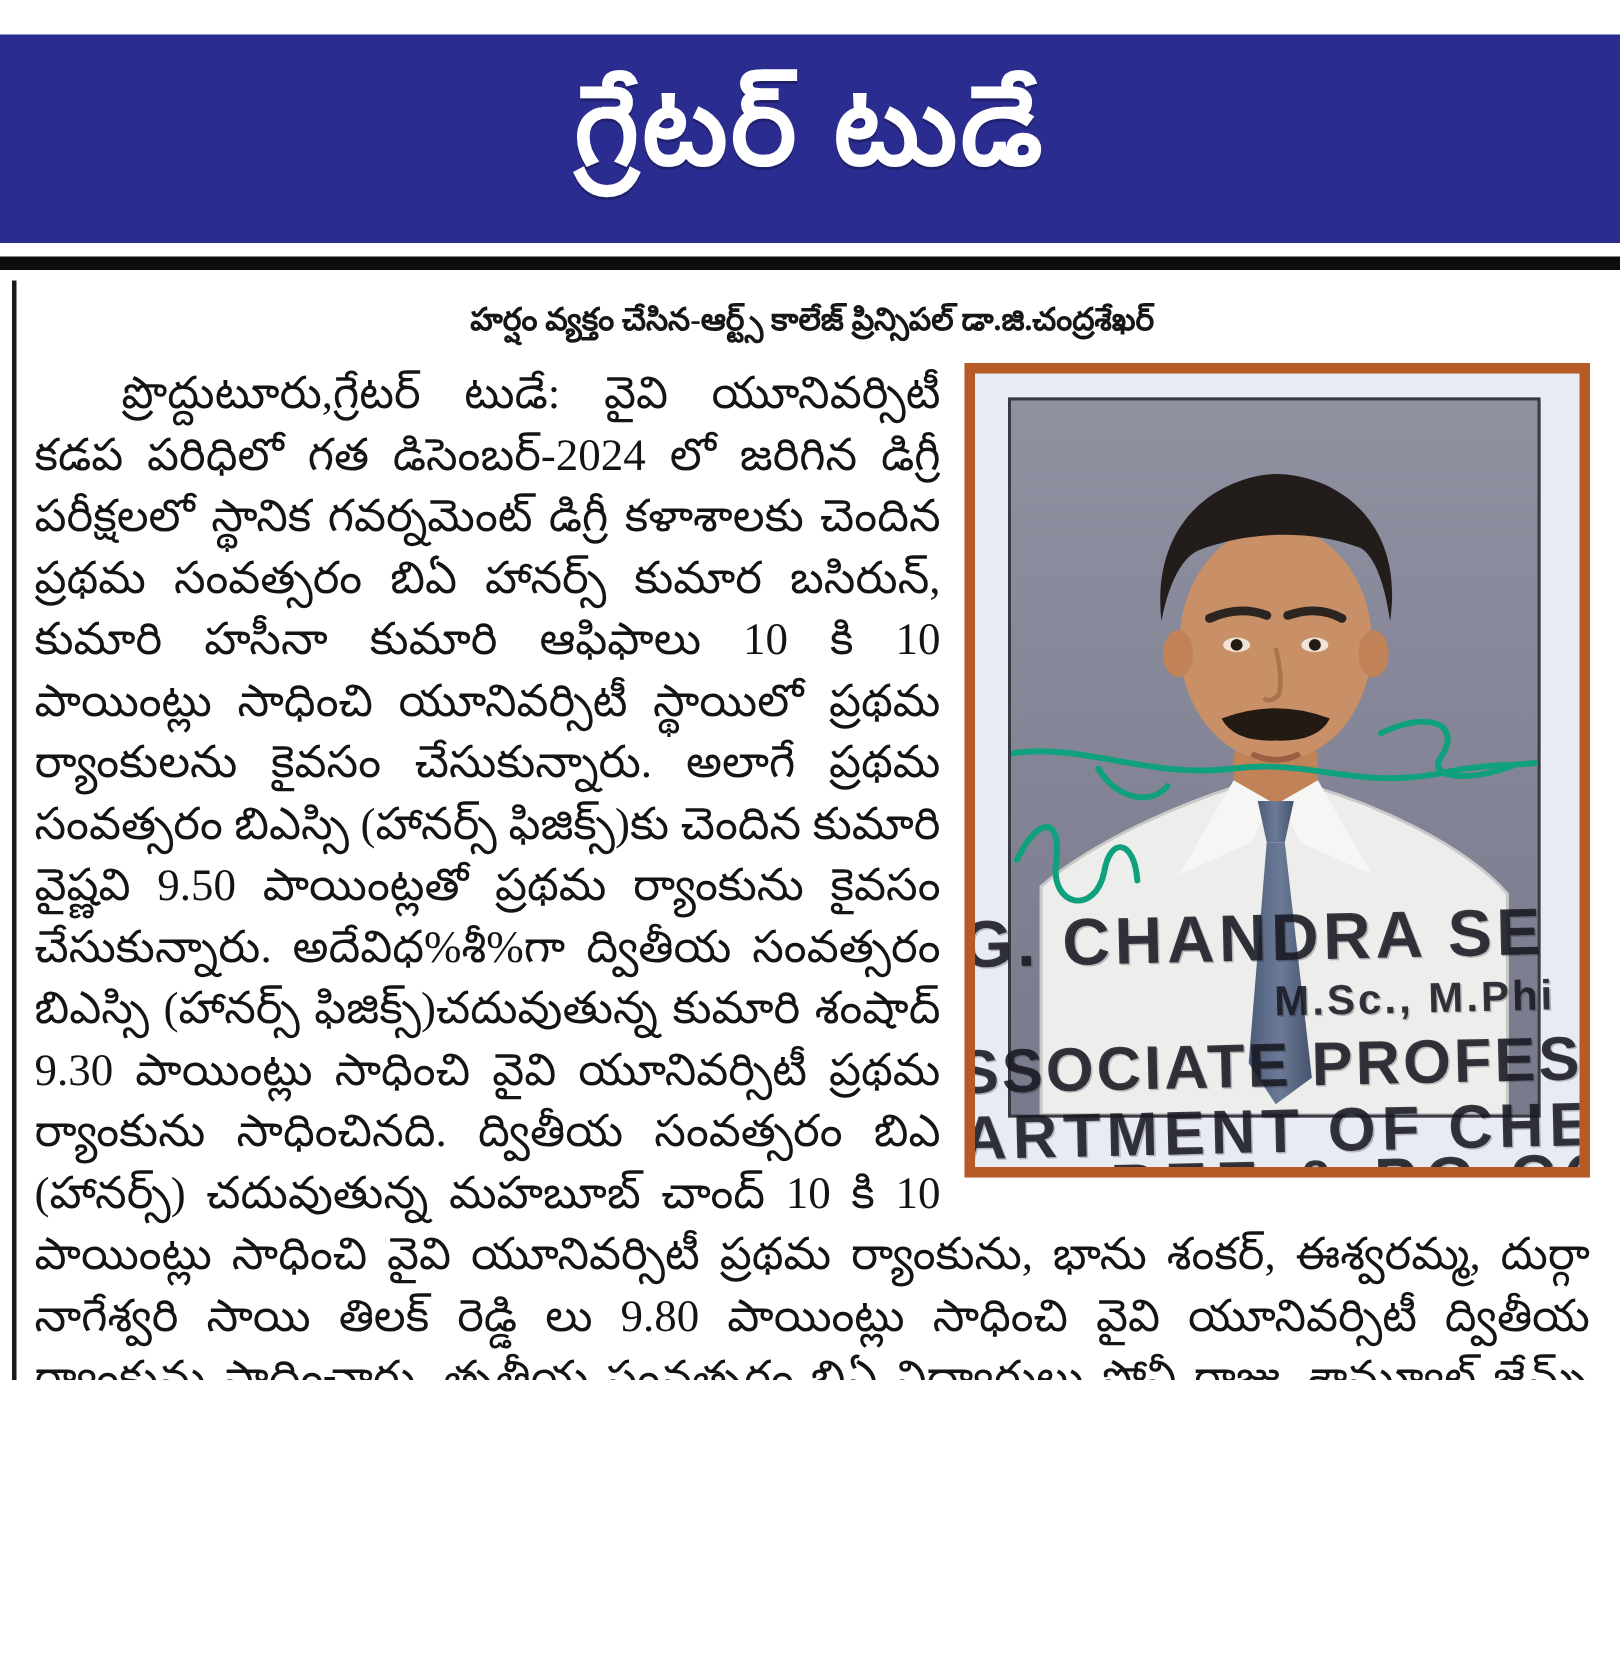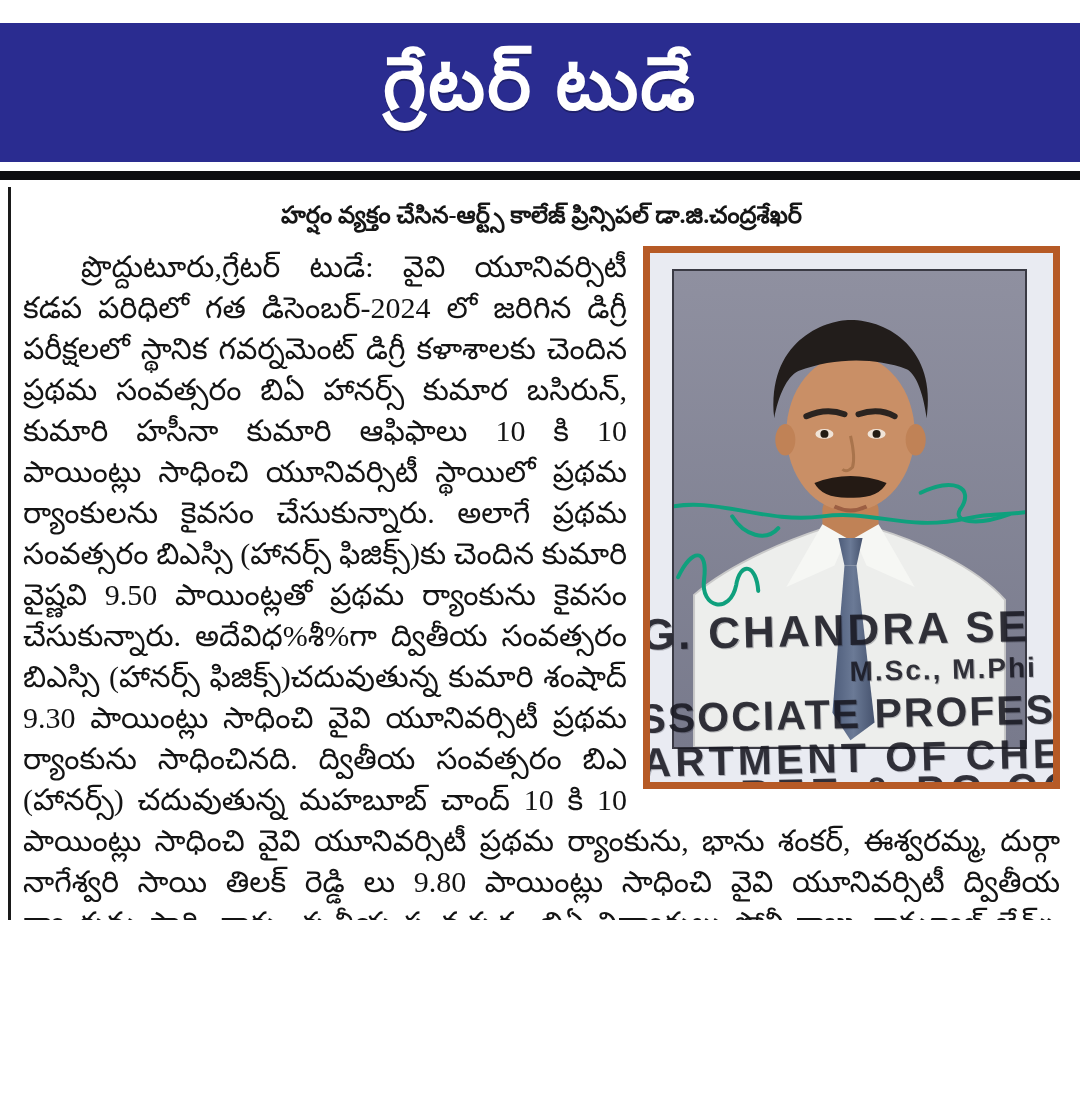--- a/index.html
+++ b/index.html
@@ -22,21 +22,21 @@
   .article{
     position:absolute;top:187px;left:8px;width:1062px;height:905px;
     border-left:3px solid #1a1a1a;padding:0 10px 0 12px;box-sizing:border-box;
   }
   .headline{
     margin:18px 0 0 0;text-align:center;color:#E8540F;font-weight:bold;
     font-size:55px;line-height:1.15;font-family:"Liberation Serif","DejaVu Serif",serif;
   }
   .subheadline{
     margin:14px 0 0 0;text-align:center;color:#161616;font-weight:bold;
-    font-size:24px;line-height:1.2;
+    font-size:21px;line-height:1.2;
   }
   .body-wrap{margin-top:16px;}
   .body-text{
     margin:0;color:#141414;font-size:30px;line-height:41px;text-align:justify;
     text-indent:58px;
   }
   
   .photo-block{
     float:right;width:417px;height:543px;margin:0 0 8px 16px;position:relative;
     border:7px solid #B65A26;background:#e9ebf2;box-sizing:border-box;overflow:hidden;

